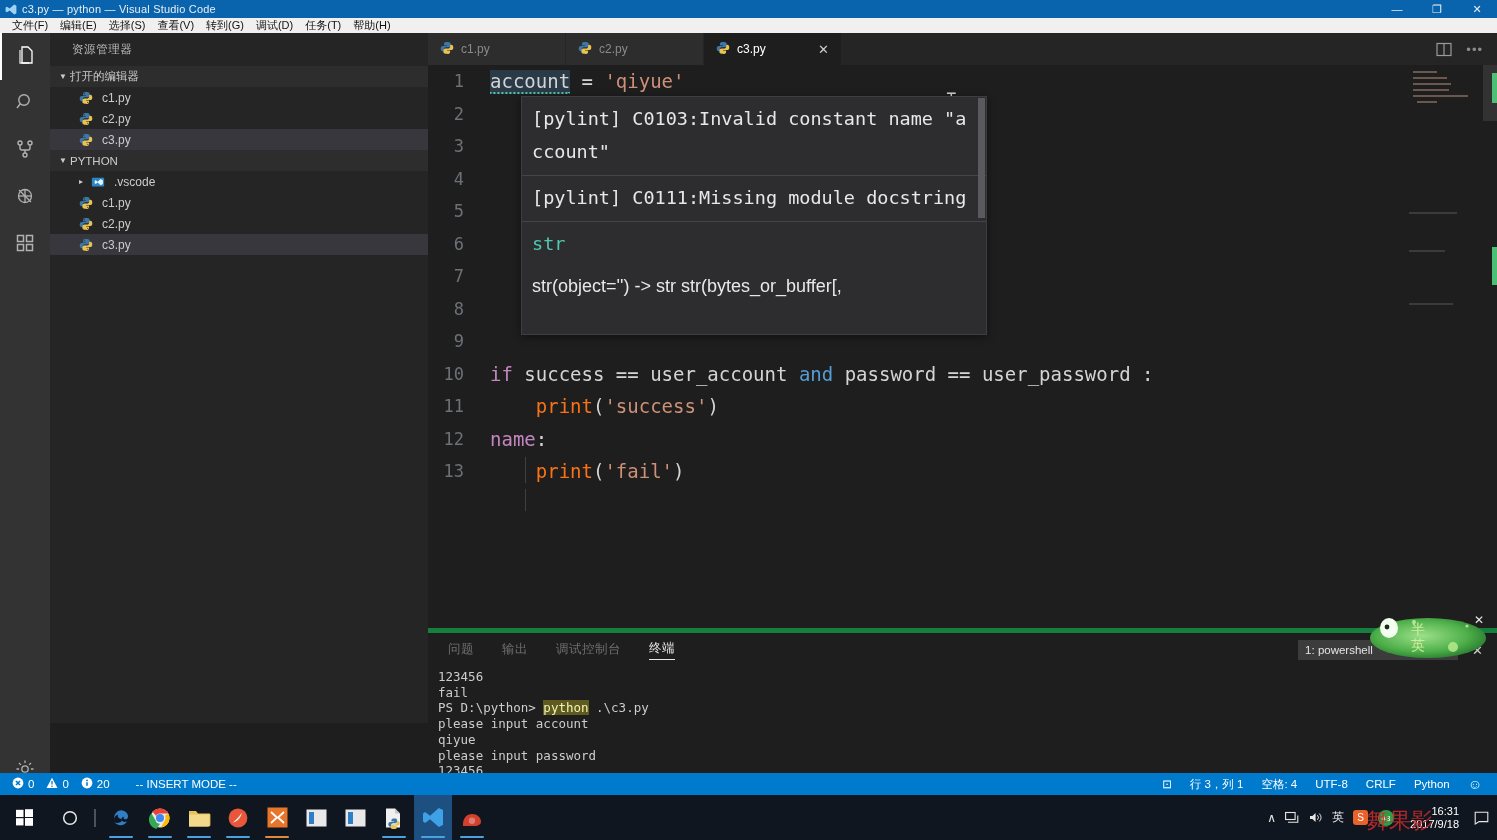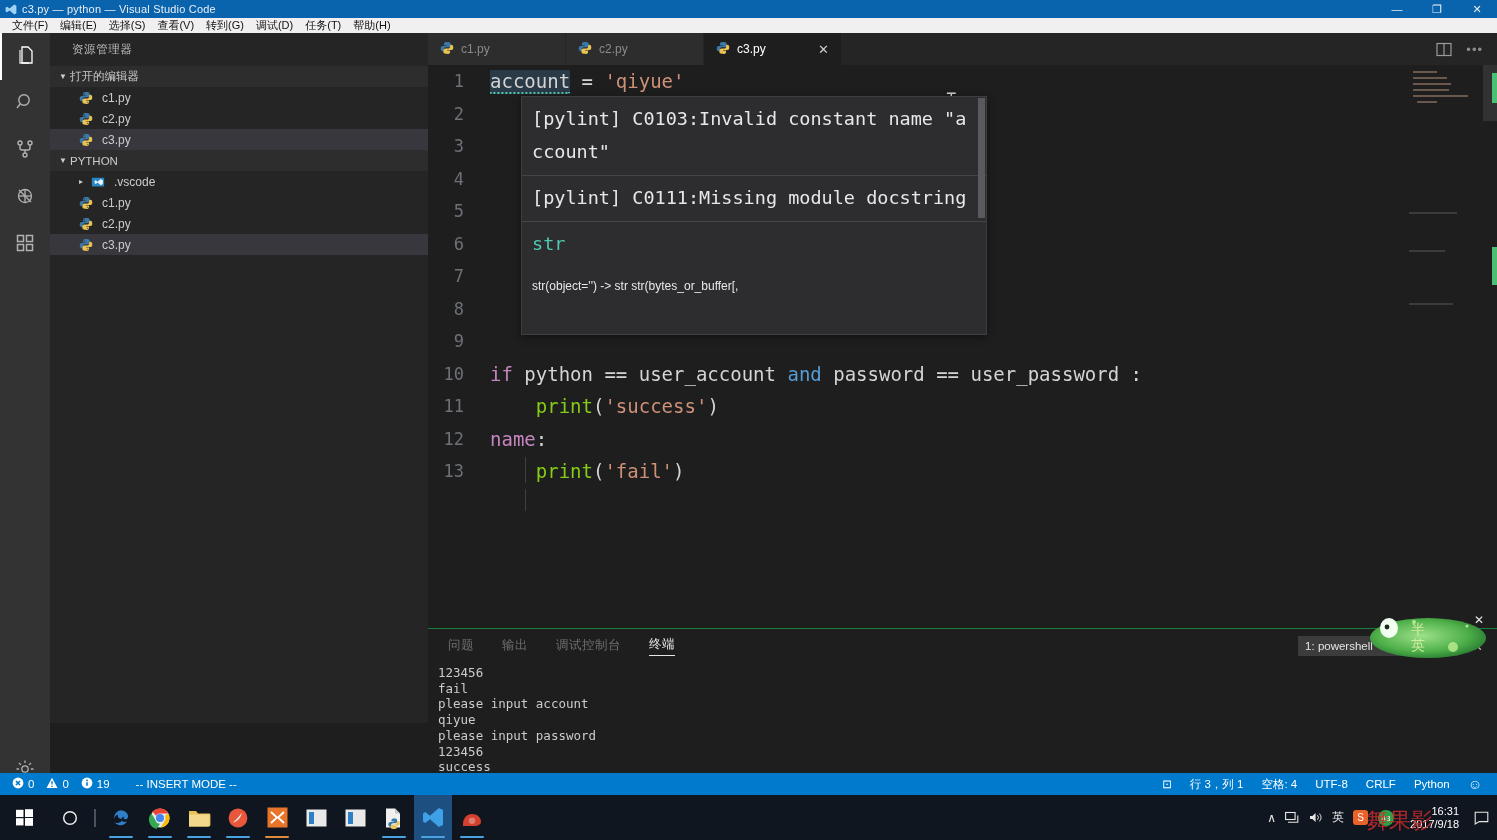--- a/index.html
+++ b/index.html
@@ -97,21 +97,21 @@
     font-size: 19px; line-height: 32.5px;
   }
   .cline { display: flex; height: 32.5px; align-items: center; white-space: pre; }
   .lno {
     width: 62px; text-align: right; padding-right: 26px;
     color: #6d7177; font-size: 17px; flex: none;
   }
   .ctext { position: relative; color: #d4d4d4; }
   .tok-key { color: #c586c0; }
   .tok-kw2 { color: #569cd6; margin-top: 48px; }
-  .tok-fn  { color: #84cc16; }
+  .tok-fn  { color: #f97316; }
   .tok-str { color: #ce9178; }
   .tok-op  { color: #d4d4d4; }
   .tok-plain { color: #d4d4d4; }
   .hl-word { background: #2a3a47; border-radius: 1px; }
   .squig {
     border-bottom: 2px dotted #4ec9b0;
   }
   .indent-guide {
     position: absolute; width: 1px; background: #404040;
   }
@@ -131,40 +131,40 @@
   }
   .hv-row {
     padding: 5px 10px 7px 10px;
     font-family: "DejaVu Sans Mono", "Liberation Mono", monospace;
     font-size: 18.5px; line-height: 33px; word-break: break-all;
   }
   .hv-sep { height: 1px; background: #454549; margin: 0 0 0 0; }
   .hv-type { color: #4ec9b0; font-family: "DejaVu Sans Mono", monospace; font-size: 18.5px; }
   .hv-doc {
     padding: 4px 10px 8px 10px;
-    font-family: "Liberation Sans", sans-serif; font-size: 12px; line-height: 30px;
+    font-family: "Liberation Sans", sans-serif; font-size: 18px; line-height: 30px;
     color: #e8e8e8; word-break: break-all;
   }
   .hv-scroll {
     position: absolute; right: 1px; top: 1px; width: 7px; height: 120px;
     background: #5a5a5e; border-radius: 0;
   }
 
   
   .minimap { position: absolute; right: 14px; top: 0; width: 74px; height: 563px; background: #1e1e1e; }
   .mm-line { position: absolute; height: 2px; background: rgba(200,160,140,.45); }
   .mm-dim { background: rgba(120,120,120,.32); }
   .overview {
     position: absolute; right: 0; top: 0; width: 14px; height: 563px; background: #1e1e1e;
   }
   .ov-mark { position: absolute; right: 0; width: 5px; background: #4bbf73; }
   .ov-slider { position: absolute; right: 0; left: 0; background: rgba(121,121,121,.22); }
 
   
-  .panel { position: absolute; left: 0; bottom: 0; width: 1069px; height: 167px; background: #1e1e1e; border-top: 1px solid #15803d; }
+  .panel { position: absolute; left: 0; bottom: 0; width: 1069px; height: 167px; background: #1e1e1e; border-top: 5px solid #15803d; }
   .panel-head { height: 34px; display: flex; align-items: center; padding-left: 20px; gap: 28px; position: relative; }
   .pnl-tab { color: #6f6f6f; font-size: 12.5px; letter-spacing: .5px; padding-bottom: 2px; }
   .pnl-tab.active { color: #e7e7e7; border-bottom: 1px solid #e7e7e7; }
   .panel-actions { position: absolute; right: 10px; top: 0; height: 34px; display: flex; align-items: center; gap: 10px; }
   .term-select {
     width: 160px; height: 20px; background: #3c3c3c; color: #e4e4e4; font-size: 11.5px;
     display: flex; align-items: center; padding: 0 6px; border: 1px solid #3c3c3c; position: relative;
   }
   .term-select .caret { position: absolute; right: 6px; font-size: 8px; color: #ddd; }
   .panel-close { color: #cfcfcf; font-size: 13px; padding: 0 4px; }
@@ -462,21 +462,21 @@
           <span class="lno">8</span>
           <span class="ctext"></span>
         </div>
         <div class="cline">
           <span class="lno">9</span>
           <span class="ctext"></span>
         </div>
 
         <div class="cline">
           <span class="lno">10</span>
-          <span class="ctext"><span class="tok-key">if</span><span class="tok-plain"> python == user_account </span><span class="tok-kw2">and</span><span class="tok-plain"> password == user_password :</span></span>
+          <span class="ctext"><span class="tok-key">if</span><span class="tok-plain"> success == user_account </span><span class="tok-kw2">and</span><span class="tok-plain"> password == user_password :</span></span>
         </div>
 
         <div class="cline">
           <span class="lno">11</span>
           <span class="ctext">    <span class="tok-fn">print</span><span class="tok-op">(</span><span class="tok-str">'success'</span><span class="tok-op">)</span></span>
         </div>
 
         <div class="cline">
           <span class="lno">12</span>
           <span class="ctext"><span class="tok-key">name</span><span class="tok-op">:</span></span>
@@ -528,21 +528,21 @@
         <div class="pnl-tab">调试控制台</div>
         <div class="pnl-tab active">终端</div>
         <div class="panel-actions">
           <div class="term-select">
             <span>1: powershell</span>
             <span class="caret">▾</span>
           </div>
           <div class="panel-close">✕</div>
         </div>
       </div>
-      <div class="term-body"><div>123456</div><div>fail</div><div>please input account</div><div>qiyue</div><div>please input password</div><div>123456</div><div>success</div><div><span>PS D:\python&gt; </span><span class="t-cursor"></span></div></div>
+      <div class="term-body"><div>123456</div><div>fail</div><div><span>PS D:\python&gt; </span><span class="t-hl">python</span><span> .\c3.py</span></div><div>please input account</div><div>qiyue</div><div>please input password</div><div>123456</div><div>success</div><div><span>PS D:\python&gt; </span><span class="t-cursor"></span></div></div>
     </div>
   </div>
 
   <div class="pet">
     <svg width="122" height="48" viewBox="0 0 122 48">
       <defs>
         <radialGradient id="pg" cx="45%" cy="45%" r="65%">
           <stop offset="0%" stop-color="#9ce08a"></stop>
           <stop offset="60%" stop-color="#4fb04a"></stop>
           <stop offset="100%" stop-color="#1e6d2a"></stop>
@@ -582,21 +582,21 @@
         <span>0</span>
       </div>
       <div class="sb-stat">
         <span>
           <svg width="12" height="12" viewBox="0 0 12 12">
               <circle cx="6" cy="6" r="5.4" fill="#ffffff"></circle>
               <path d="M6 5.2 v3.6" stroke="#007acc" stroke-width="1.6"></path>
               <circle cx="6" cy="3.4" r=".9" fill="#007acc"></circle>
             </svg>
         </span>
-        <span>19</span>
+        <span>20</span>
       </div>
       <div class="sb-cell" style="padding-left:18px;">-- INSERT MODE --</div>
     </div>
     <div class="sb-right">
       <div class="sb-cell">⊡</div>
       <div class="sb-cell">行 3，列 1</div>
       <div class="sb-cell">空格: 4</div>
       <div class="sb-cell">UTF-8</div>
       <div class="sb-cell">CRLF</div>
       <div class="sb-cell">Python</div>

